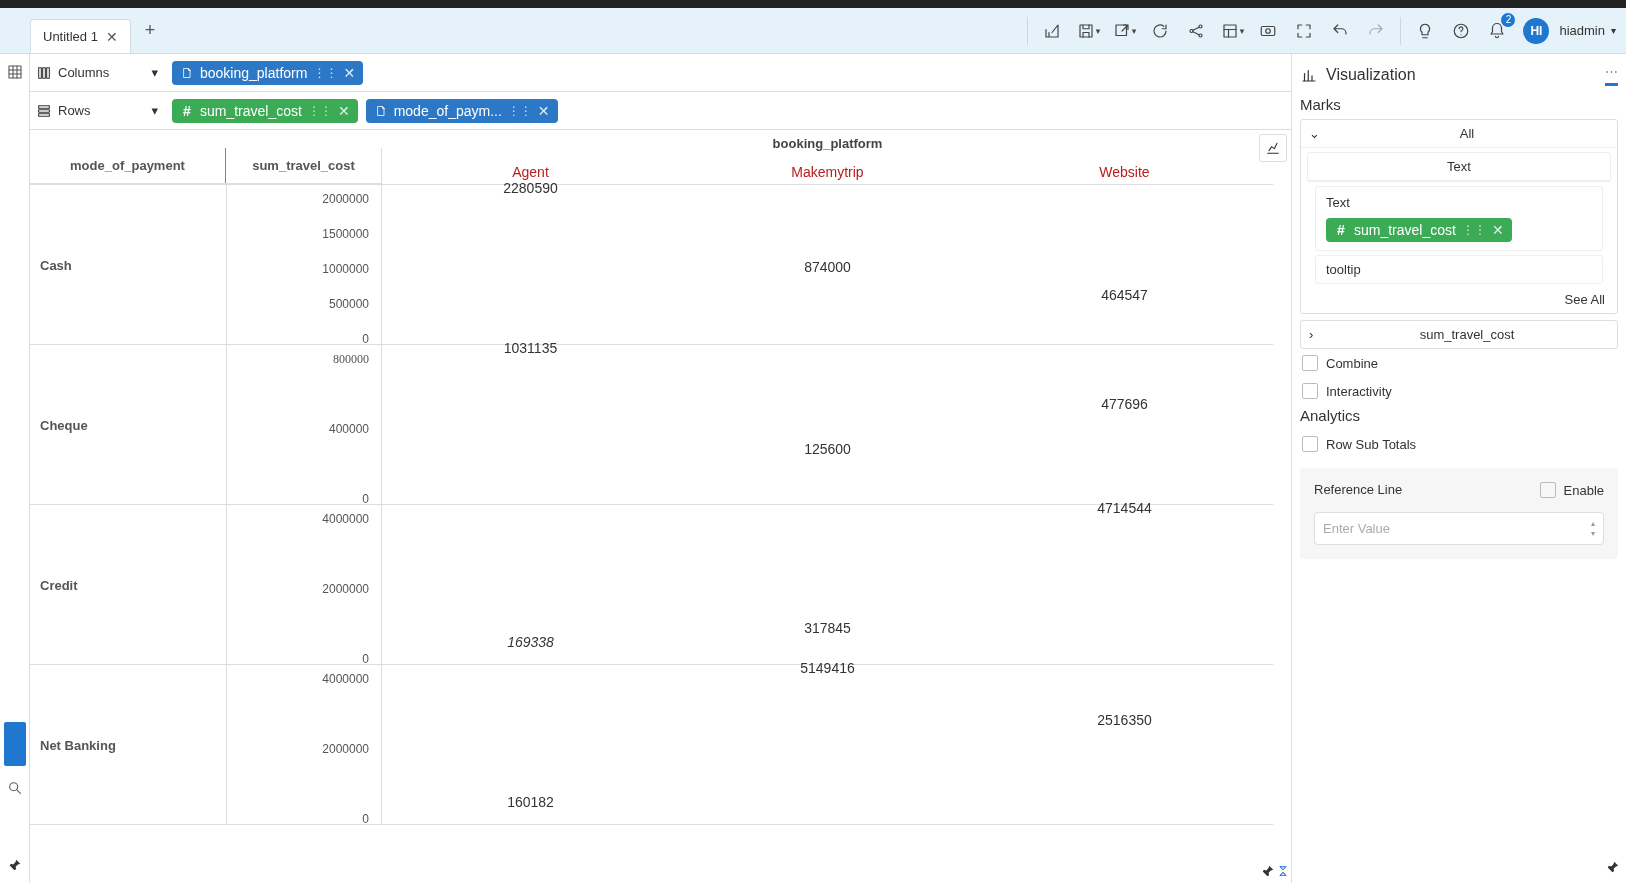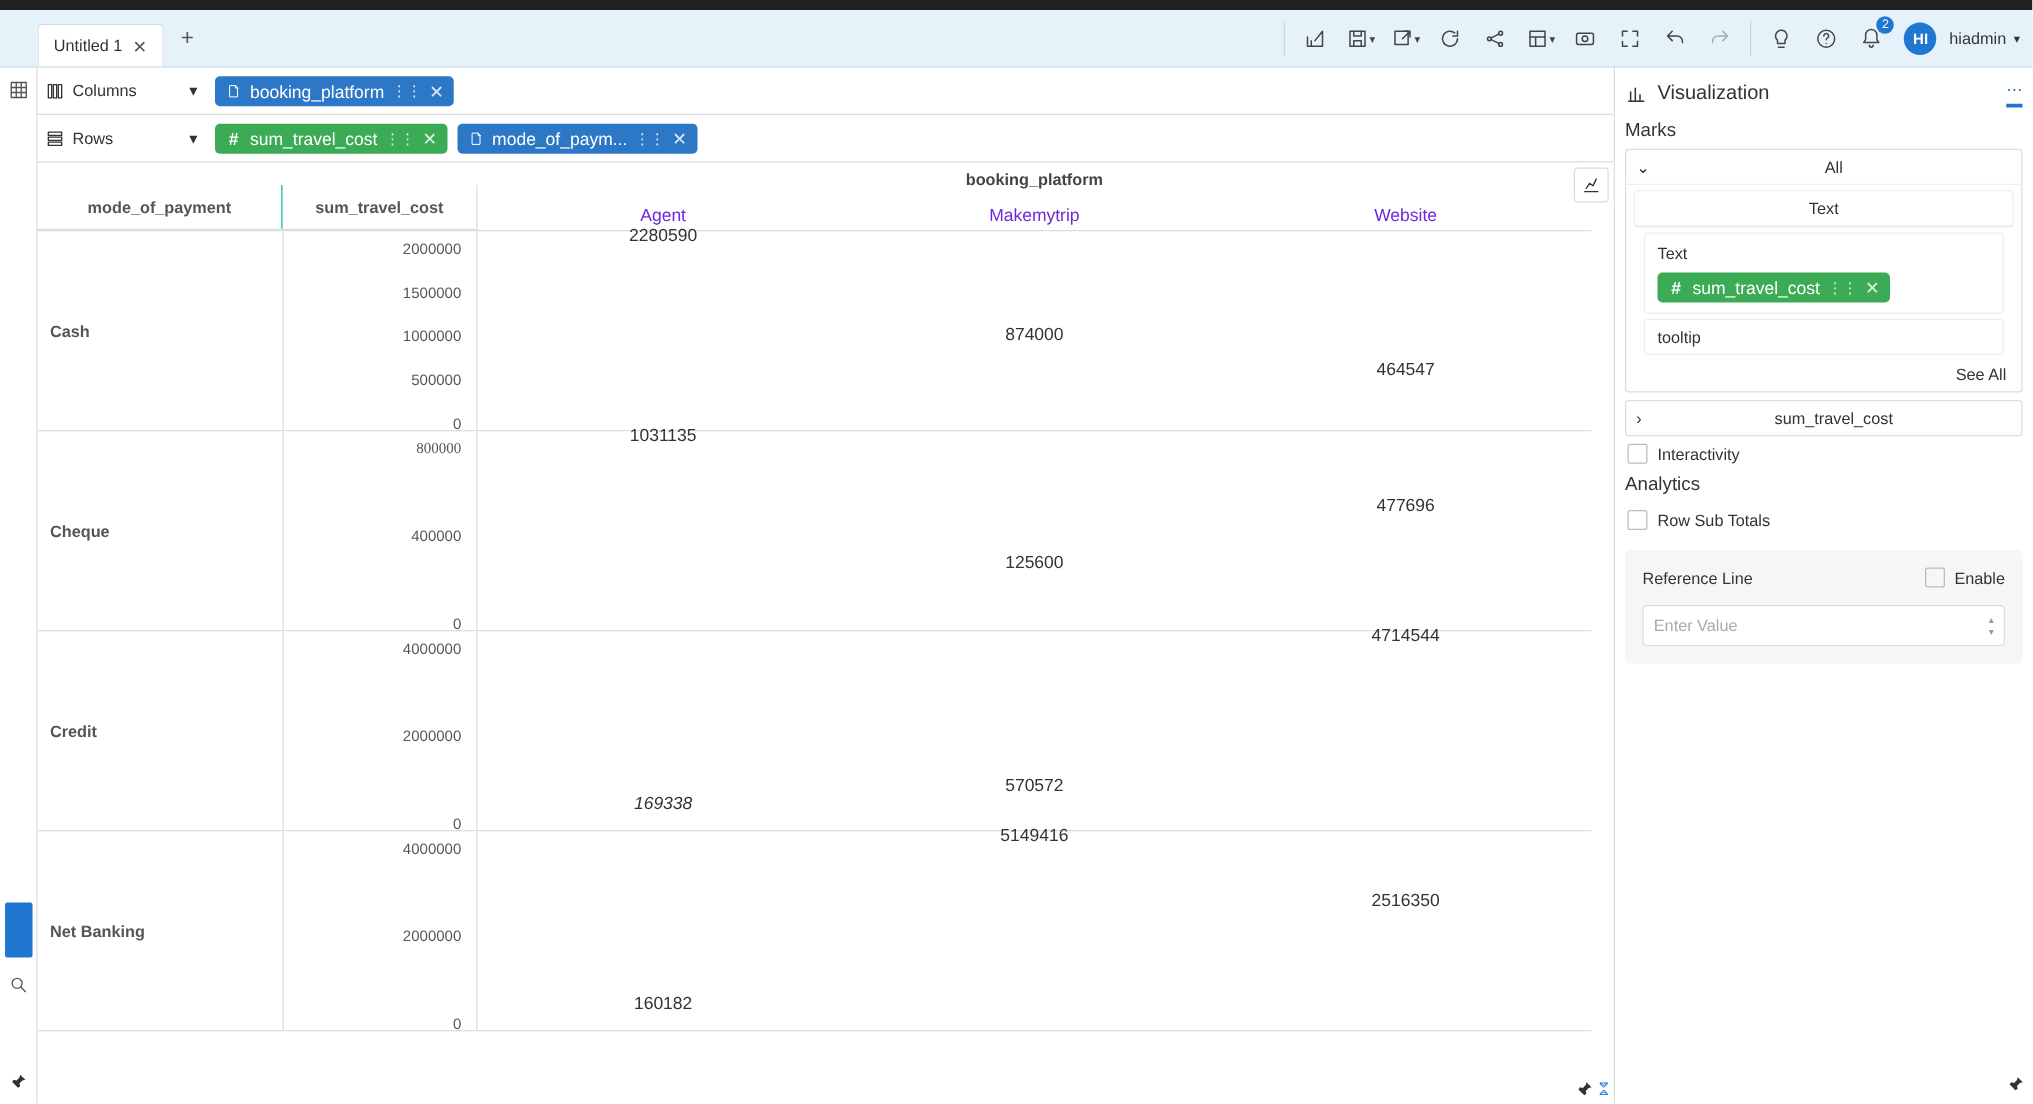--- a/index.html
+++ b/index.html
@@ -33,21 +33,21 @@
 .shelf-label svg { width:16px; height:16px;}
 .pill { display: inline-flex; align-items: center; gap: 6px; padding: 4px 8px; border-radius: 4px; color: #fff; font-size: 14px; }
 .pill.blue { background: #2d78c6; }
 .pill.green { background: #3bab55; }
 .pill .pi { width:14px; height:14px; display:flex; align-items:center; justify-content:center;}
 .pill .drag { opacity:.8; font-size:12px;}
 .pill .x { cursor:pointer; opacity:.85;}
 
 .chart-area { flex:1; position:relative; overflow:hidden; }
 .col-header { position:absolute; left:352px; right:18px; top:0; height:28px; text-align:center; font-weight:bold; color:#444; line-height:28px; border-bottom:1px solid transparent;}
-.col-subheads { position:absolute; left:352px; right:18px; top:28px; height:28px; display:flex; color:#6d28d9;}
+.col-subheads { position:absolute; left:352px; right:18px; top:28px; height:28px; display:flex; color:#b91c1c;}
 .col-subheads > div { flex:1; text-align:center; line-height:28px; font-size:14px;}
 .row-headers { position:absolute; left:0; top:18px; width:352px; height:36px; display:flex; border-bottom:1px solid #ddd;}
 .row-headers > div { display:flex; align-items:center; justify-content:center; font-weight:bold; color:#555;}
 .row-headers > div:first-child { width:196px; border-right:1px solid #14b8a6;}
 .row-headers > div:last-child { flex:1; border-right:1px solid #ddd;}
 .chart-body { position:absolute; left:0; right:18px; top:54px; bottom:0; border-top:1px solid #ddd;}
 .row-block { height:160px; border-bottom:1px solid #ddd; position:relative;}
 .row-block .name { position:absolute; left:10px; top:50%; transform:translateY(-50%); font-weight:bold; color:#555;}
 .row-block .axis { position:absolute; left:196px; width:156px; top:0; bottom:0; border-right:1px solid #ddd; border-left:1px solid #ddd;}
 .row-block .axis .tick { position:absolute; right:12px; font-size:12px; color:#555; transform:translateY(-50%);}
@@ -73,21 +73,21 @@
 .sub-box { border:1px solid #eee; border-radius:3px; padding:6px 10px; margin:4px 0;}
 .sub-box.text-pill { padding:8px 10px;}
 .see-all { text-align:right; padding:4px 6px; color:#333; cursor:pointer;}
 .acc2 { border:1px solid #ddd; border-radius:3px; margin-top:6px;}
 .acc2 .h2 { display:flex; align-items:center; padding:6px 8px; cursor:pointer;}
 .acc2 .h2 .chev { width:16px;}
 .acc2 .h2 .t { flex:1; text-align:center;}
 .chk-row { display:flex; align-items:center; gap:8px; padding:6px 2px;}
 .chk-row .box { width:16px; height:16px; border:1px solid #bbb; border-radius:2px;}
 .ref-row { background:#f6f6f6; border-radius:4px; padding:14px 14px; margin-top:10px;}
-.ref-row .row1 { display:flex; align-items:center; justify-content:space-between; margin-bottom:14px;}
+.ref-row .row1 { display:flex; align-items:flex-start; justify-content:space-between; margin-bottom:14px;}
 .ref-input { display:flex; align-items:center; border:1px solid #ddd; border-radius:4px; background:#fff; padding:6px 8px; color:#aaa; justify-content:space-between;}
 .spin { display:flex; flex-direction:column; gap:1px; color:#999;}
 
 .right .pin { position:absolute; right:6px; bottom:6px;}
 
 svg { stroke: currentColor; fill: none; stroke-width:1.6; stroke-linecap:round; stroke-linejoin:round; }
 </style>
 </head>
 <body>
 
@@ -327,21 +327,21 @@
             <div class="axis">
               <div class="tick" style="top: 14px;">4000000</div>
               <div class="tick" style="top: 84px;">2000000</div>
               <div class="tick" style="top: 154px;">0</div>
             </div>
             <div class="plot">
               <div class="cell">
                 <div class="val" style="bottom: 13.9268px; font-style: italic;">169338</div>
               </div>
               <div class="cell">
-                <div class="val" style="bottom: 27.97px;">570572</div>
+                <div class="val" style="bottom: 27.97px;">317845</div>
               </div>
               <div class="cell">
                 <div class="val" style="bottom: 148px;">4714544</div>
               </div>
             </div>
           </div>
           <div class="row-block" style="height: 160px;">
             <div class="name">Net Banking</div>
             <div class="axis">
               <div class="tick" style="top: 14px;">4000000</div>
@@ -406,20 +406,24 @@
       </div>
     </div>
     <div class="acc2">
       <div class="h2">
           <span class="chev">›</span>
           <span class="t">sum_travel_cost</span>
         </div>
     </div>
     <div class="chk-row">
         <span class="box"></span>
+        <span>Combine</span>
+      </div>
+    <div class="chk-row">
+        <span class="box"></span>
         <span>Interactivity</span>
       </div>
     <div class="section-title">Analytics</div>
     <div class="chk-row">
         <span class="box"></span>
         <span>Row Sub Totals</span>
       </div>
     <div class="ref-row">
       <div class="row1">
         <span>Reference Line</span>

